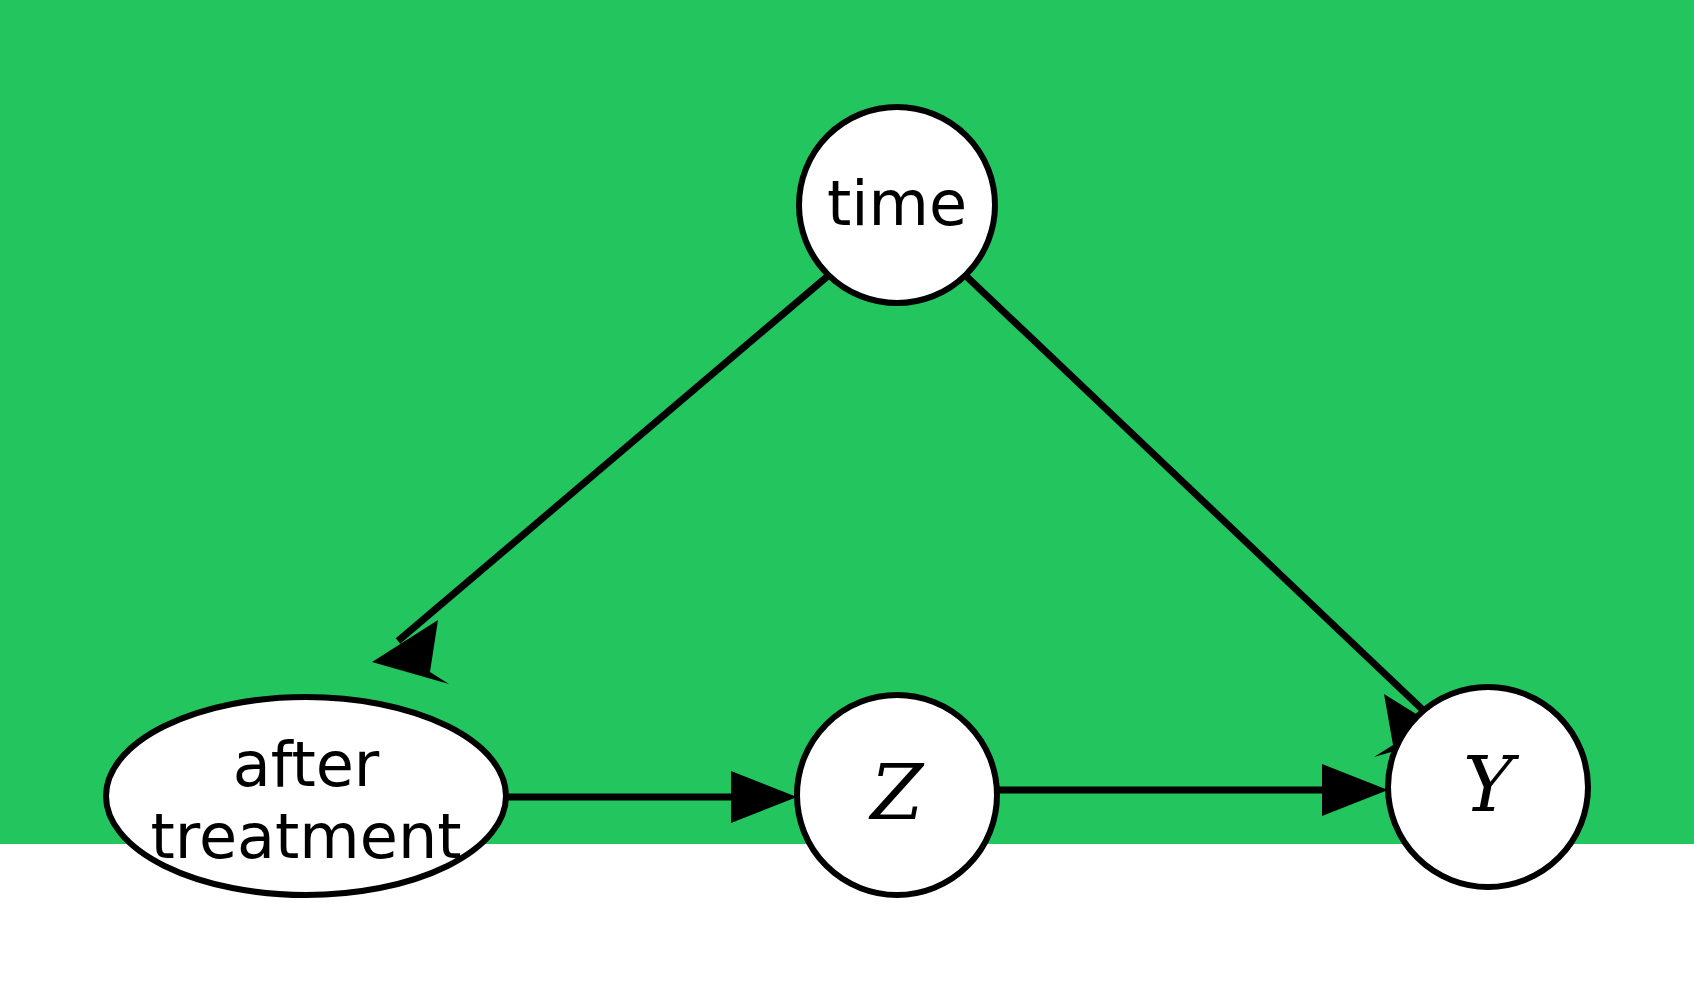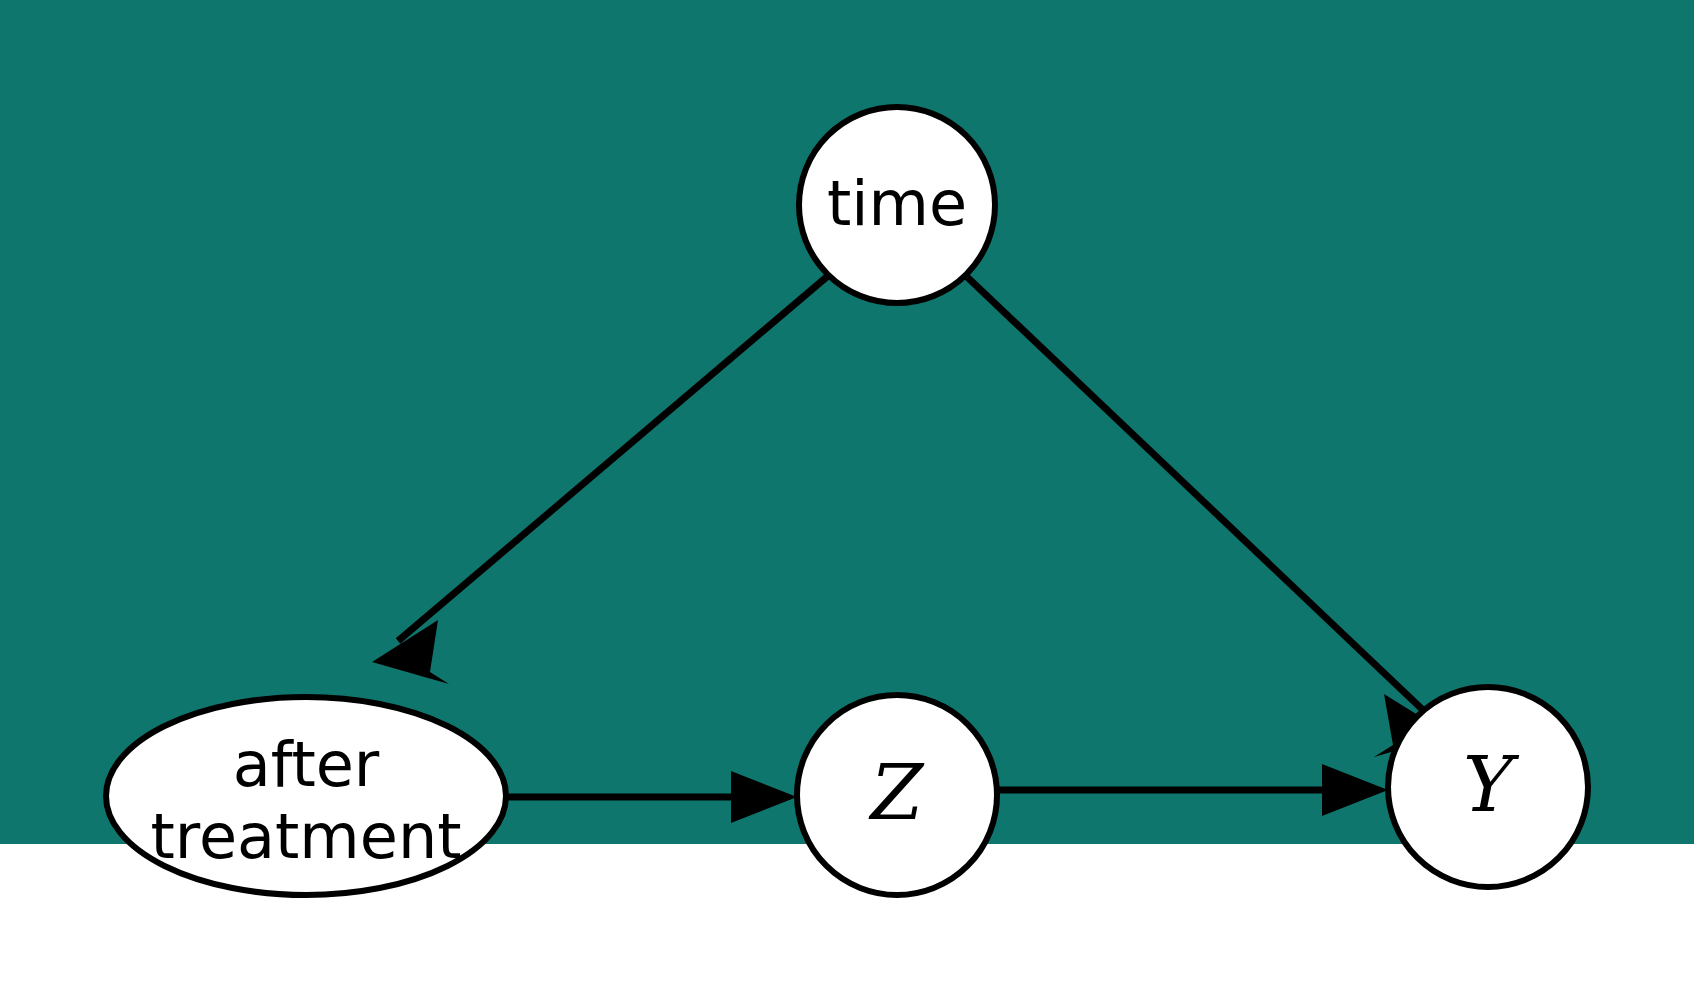--- a/index.html
+++ b/index.html
@@ -11,21 +11,21 @@
   body {
     width: 1694px;
     height: 1005px;
     overflow: hidden;
     font-family: "Liberation Sans", sans-serif;
   }
   #diagram-root {
     position: relative;
     width: 1694px;
     height: 844px;
-    background: #0f766e;
+    background: #22c55e;
   }
   svg#dag {
     display: block;
     width: 1694px;
     height: 1005px;
   }
   .node-shape {
     fill: #ffffff;
     stroke: #000000;
     stroke-width: 6;

